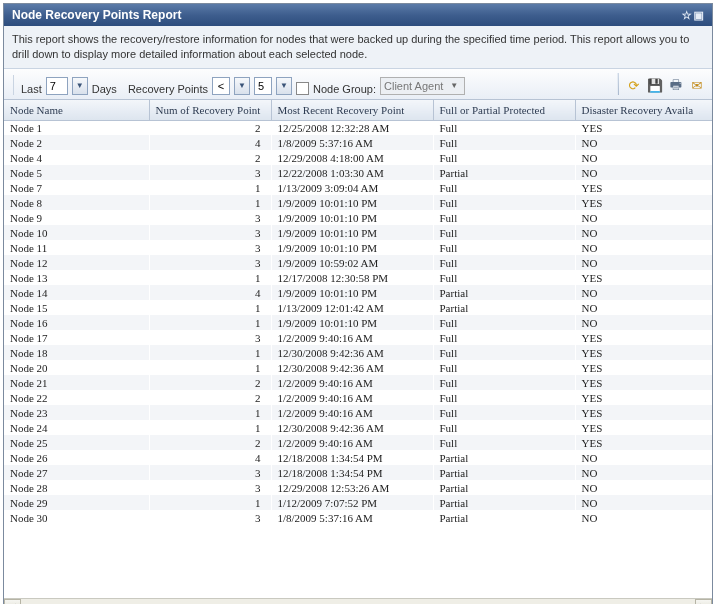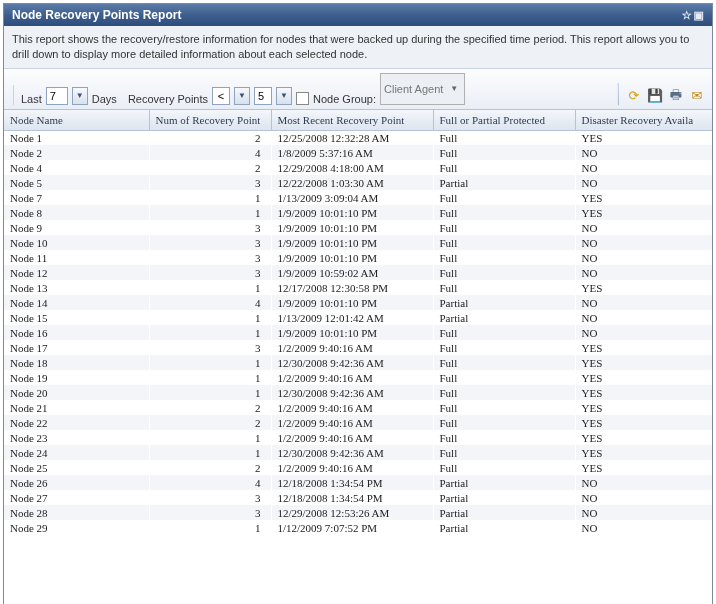--- a/index.html
+++ b/index.html
@@ -68,21 +68,21 @@
     color: #3b5478;
     cursor: pointer;
   }
   .toolbar .checkbox {
     width: 13px; height: 13px; border: 1px solid #888; background: #fff;
   }
   .toolbar .combo {
     display: inline-flex; align-items: center;
     border: 1px solid #b0b0b0;
     background: #eceff3;
-    height: 32px;
+    height: 18px;
     padding: 0 3px;
     color: #777;
   }
   .toolbar .combo .caret {
     width: 14px; text-align: center; font-size: 8px; color: #666; margin-left: 4px;
   }
   .toolbar-spacer { flex: 1; }
   .toolbar-icons { display: flex; gap: 3px; align-items: center; }
   .toolbar-icons .ico {
     width: 18px; height: 18px; display: inline-flex; align-items:center; justify-content:center;
@@ -319,27 +319,20 @@
             <td>YES</td>
           </tr>
           <tr>
             <td>Node 18</td>
             <td class="col-num">1</td>
             <td>12/30/2008 9:42:36 AM</td>
             <td>Full</td>
             <td>YES</td>
           </tr>
           <tr>
-            <td>Node 19</td>
-            <td class="col-num">1</td>
-            <td>1/2/2009 9:40:16 AM</td>
-            <td>Full</td>
-            <td>YES</td>
-          </tr>
-          <tr>
             <td>Node 20</td>
             <td class="col-num">1</td>
             <td>12/30/2008 9:42:36 AM</td>
             <td>Full</td>
             <td>YES</td>
           </tr>
           <tr>
             <td>Node 21</td>
             <td class="col-num">2</td>
             <td>1/2/2009 9:40:16 AM</td>
@@ -392,20 +385,27 @@
             <td>Node 28</td>
             <td class="col-num">3</td>
             <td>12/29/2008 12:53:26 AM</td>
             <td>Partial</td>
             <td>NO</td>
           </tr>
           <tr>
             <td>Node 29</td>
             <td class="col-num">1</td>
             <td>1/12/2009 7:07:52 PM</td>
+            <td>Partial</td>
+            <td>NO</td>
+          </tr>
+          <tr>
+            <td>Node 30</td>
+            <td class="col-num">3</td>
+            <td>1/8/2009 5:37:16 AM</td>
             <td>Partial</td>
             <td>NO</td>
           </tr>
         </tbody>
     </table>
   </div>
 
   <div class="hscroll">
     <div class="sbtn">◀</div>
     <div class="track"></div>

